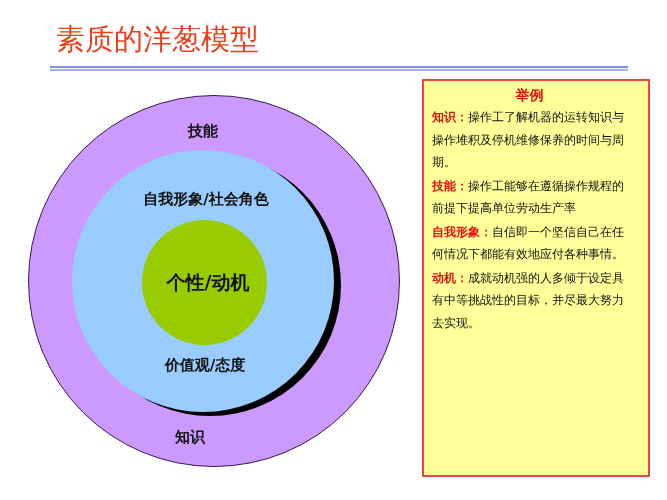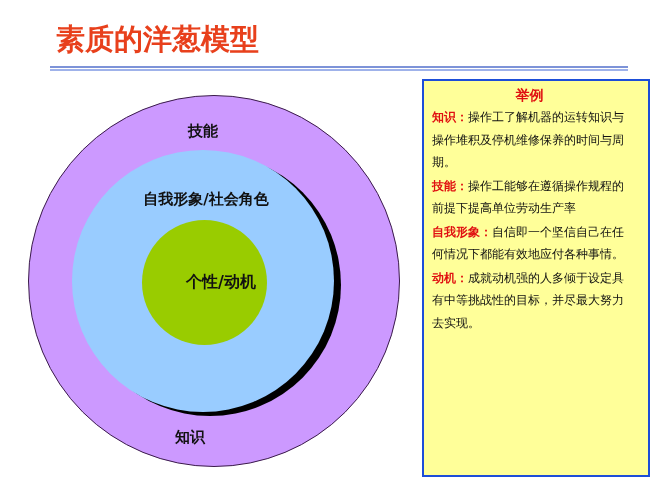--- a/index.html
+++ b/index.html
@@ -12,21 +12,21 @@
       height: 500px;
       position: relative;
       overflow: hidden;
       font-family: "DejaVu Sans", "Liberation Sans", sans-serif;
     }
     .title {
       position: absolute;
       left: 56px;
       top: 21px;
       font-size: 29px;
-      font-weight: bold;
+      font-weight: normal;
       color: #e8401c;
       letter-spacing: 0px;
       line-height: 36px;
       white-space: nowrap;
     }
     .divider {
       position: absolute;
       left: 50px;
       top: 66px;
       width: 578px;
@@ -86,33 +86,33 @@
       font-family: "DejaVu Serif", "Liberation Serif", serif;
       font-weight: bold;
       color: #111111;
       font-size: 15px;
       line-height: 18px;
       white-space: nowrap;
       transform: translateX(-50%);
     }
     .lbl-skill { left: 203px; top: 122px; }
     .lbl-self { left: 206px; top: 190px; }
-    .lbl-trait { left: 221px; top: 273px; font-size: 16px; }
+    .lbl-trait { left: 208px; top: 273px; font-size: 19px; }
     .lbl-value { left: 205px; top: 356px; }
     .lbl-knowledge { left: 190px; top: 428px; }
 
     .example-box {
       position: absolute;
       left: 422px;
       top: 79px;
       width: 228px;
       height: 398px;
       box-sizing: border-box;
       background: #ffff99;
-      border: 2px solid #1d4ed8;
+      border: 2px solid #ef4444;
       padding: 4px 21px 0 8px;
     }
     .example-header {
       text-align: center;
       color: #e01010;
       font-weight: bold;
       font-family: "DejaVu Serif", "Liberation Serif", serif;
       font-size: 14px;
       line-height: 20px;
       margin-bottom: 1px;
@@ -141,20 +141,21 @@
 
 <div class="diagram">
   <div class="circle outer"></div>
   <div class="circle blue-shadow"></div>
   <div class="circle blue"></div>
   <div class="circle green"></div>
 
   <div class="label lbl-skill">技能</div>
   <div class="label lbl-self">自我形象/社会角色</div>
   <div class="label lbl-trait">个性/动机</div>
+  <div class="label lbl-value">价值观/态度</div>
   <div class="label lbl-knowledge">知识</div>
 </div>
 
 <div class="example-box">
   <div class="example-header">举例</div>
 
   <div class="entry">
     <span class="term">知识：</span><span>操作工了解机器的运转知识与操作堆积及停机维修保养的时间与周期。</span>
   </div>
   <div class="entry">

